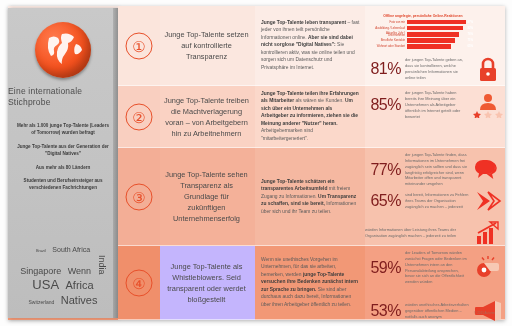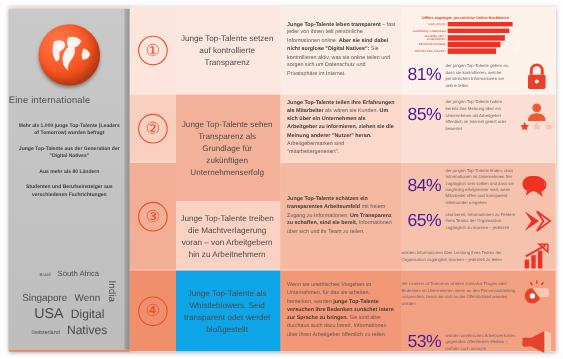--- a/index.html
+++ b/index.html
@@ -40,41 +40,41 @@
   .col-head  { position:absolute; left:160px; top:6px; width:95px; height:314px; }
   .col-desc  { position:absolute; left:255px; top:6px; width:110px; height:314px; }
   .col-stats { position:absolute; left:365px; top:6px; width:140px; height:314px; }
 
   .band { position:relative; width:100%; border-bottom:1px solid rgba(255,255,255,.55); }
   .b1 { height:80px; } .b2 { height:62px; } .b3 { height:98px; } .b4 { height:74px; }
 
   .col-num  .b1{background:#fbe5dc;} .col-num  .b2{background:#f9cfc0;}
   .col-num  .b3{background:#f3ae96;} .col-num  .b4{background:#f08f6b;}
   .col-head .b1{background:#fbe7df;} .col-head .b2{background:#fad2c3;}
-  .col-head .b3{background:#f4b199;} .col-head .b4{background:#0ea5e9;}
+  .col-head .b3{background:#f4b199;} .col-head .b4{background:#c4b5fd;}
   .col-desc .b1{background:#fcece6;} .col-desc .b2{background:#fbd8ca;}
   .col-desc .b3{background:#f5b8a1;} .col-desc .b4{background:#f29876;}
   .col-stats .b1{background:#fdf1ec;} .col-stats .b2{background:#fcdfd4;}
   .col-stats .b3{background:#f7c2ad;} .col-stats .b4{background:#f4a083;}
 
   .numcircle { position:absolute; left:50%; top:50%; transform:translate(-50%,-50%);
                width:27px; height:27px; border:1.4px solid #e8502a; border-radius:50%;
                color:#e8502a; font-size:15px; line-height:25px; text-align:center; font-weight:400; }
 
   .headline { position:absolute; left:4px; right:6px; top:50%; transform:translateY(-50%);
               font-size:7.4px; line-height:1.5; color:#4a4a4a; text-align:center; }
 
   .desc { position:absolute; left:6px; right:5px; top:50%; transform:translateY(-50%);
           font-size:4.9px; line-height:1.55; color:#5a5a5a; text-align:left; }
   .desc b { color:#3d3d3d; }
   .desc .lead { font-weight:bold; color:#3d3d3d; }
 
   
   .statrow { position:absolute; left:0; width:140px; display:flex; align-items:center; }
-  .pct { width:40px; text-align:right; padding-right:4px; font-size:16px; color:#4c1d95; letter-spacing:-.5px; }
+  .pct { width:40px; text-align:right; padding-right:4px; font-size:16px; color:#7f1d1d; letter-spacing:-.5px; }
   .ptxt { flex:1; font-size:3.9px; line-height:1.5; color:#6a6a6a; padding-right:2px; }
   .sicon { width:34px; height:34px; display:flex; align-items:center; justify-content:center; }
 
   
   .minichart { position:absolute; left:6px; top:8px; width:104px; }
   .mc-title { font-size:3.4px; color:#e0452a; font-weight:bold; text-align:center; margin-bottom:1.5px; }
   .mcrow { display:flex; align-items:center; height:5px; margin-bottom:1.2px; }
   .mclbl { width:36px; font-size:2.8px; color:#d1402a; text-align:right; padding-right:2px; line-height:1; }
   .mcbarwrap { flex:1; position:relative; height:4.6px; }
   .mcbar { height:100%; background:#ef3124; }
@@ -93,38 +93,39 @@
     <div class="globe-wrap">
       <div class="globe">
         <svg width="56" height="56" viewBox="0 0 56 56">
           <path d="M14 16 q5 -3 9 0 q3 4 -1 7 q-4 2 -3 6 q1 4 -3 5 q-5 -7 -2 -18z" fill="#fff" opacity=".92"></path>
           <path d="M27 12 q7 -2 12 3 q-2 5 -6 6 q1 6 -3 11 q-4 5 -3 10 q-6 -4 -5 -12 q1 -6 5 -9 q-2 -6 0 -9z" fill="#fff" opacity=".92"></path>
           <path d="M41 22 q5 1 6 6 q-3 5 -7 4 q-2 -5 1 -10z" fill="#fff" opacity=".92"></path>
         </svg>
       </div>
       <div class="panel-title">
         <div>Eine internationale</div>
+        <div>Stichprobe</div>
       </div>
     </div>
 
     <div class="panel-facts">
       <div class="fact">Mehr als 1.000 junge Top-Talente (Leaders of Tomorrow) wurden befragt</div>
       <div class="fact">Junge Top-Talente aus der Generation der "Digital Natives"</div>
       <div class="fact">Aus mehr als 80 Ländern</div>
       <div class="fact">Studenten und Berufseinsteiger aus verschiedenen Fachrichtungen</div>
     </div>
 
     <div class="cloud">
       <span class="c6">Brazil</span>
       <span class="c4">South Africa</span><br>
       <span class="c3">Singapore</span>
       <span class="c3">Wenn</span>
       <span class="c3 cv">India</span><br>
       <span class="c1">USA</span>
-      <span class="c2">Digital</span><br>
+      <span class="c2">Africa</span><br>
       <span class="c5">Switzerland</span>
       <span class="c2">Natives</span>
       <br>
       
     </div>
   </div>
 
   <div class="col-num">
     <div class="band b1">
       <div class="numcircle">①</div>
@@ -137,25 +138,25 @@
       </div>
     <div class="band b4">
       <div class="numcircle">④</div>
       </div>
   </div>
 
   <div class="col-head">
     <div class="band b1">
       <div class="headline">Junge Top-Talente setzen auf kontrollierte Transparenz</div>
       </div>
+    <div class="band b2">
+      <div class="headline">Junge Top-Talente treiben die Machtverlagerung voran – von Arbeitgebern hin zu Arbeitnehmern</div>
+      </div>
     <div class="band b3">
       <div class="headline">Junge Top-Talente sehen Transparenz als Grundlage für zukünftigen Unternehmenserfolg</div>
-      </div>
-    <div class="band b2">
-      <div class="headline">Junge Top-Talente treiben die Machtverlagerung voran – von Arbeitgebern hin zu Arbeitnehmern</div>
       </div>
     <div class="band b4">
       <div class="headline">Junge Top-Talente als Whistleblowers. Seid transparent oder werdet bloßgestellt</div>
       </div>
   </div>
 
   <div class="col-desc">
     <div class="band b1">
       <div class="desc">
         <span class="lead">Junge Top-Talente leben transparent</span><span> – fast jeder von ihnen teilt persönliche Informationen online. </span><b>Aber sie sind dabei nicht sorglose "Digital Natives":</b><span> Sie kontrollieren aktiv, was sie online teilen und sorgen sich um Datenschutz und Privatsphäre im Internet.</span>
@@ -244,21 +245,21 @@
             <path d="M4 19 l1.2 2.6 2.8.3 -2 2 .5 2.8 -2.5-1.4 -2.5 1.4 .5-2.8 -2-2 2.8-.3z" fill="#e8402a"></path>
             <path d="M15 19 l1.2 2.6 2.8.3 -2 2 .5 2.8 -2.5-1.4 -2.5 1.4 .5-2.8 -2-2 2.8-.3z" fill="#f9c4b0"></path>
             <path d="M26 19 l1.2 2.6 2.8.3 -2 2 .5 2.8 -2.5-1.4 -2.5 1.4 .5-2.8 -2-2 2.8-.3z" fill="#f9c4b0"></path>
           </svg>
         </div>
       </div>
     </div>
 
     <div class="band b3">
       <div class="statrow" style="top:4px">
-        <div class="pct">84%</div>
+        <div class="pct">77%</div>
         <div class="ptxt">der jungen Top-Talente finden, dass Informationen im Unternehmen frei zugänglich sein sollten und dass sie langfristig erfolgreicher sind, wenn Mitarbeiter offen und transparent miteinander umgehen</div>
         <div class="sicon">
           <svg width="30" height="24" viewBox="0 0 30 24">
             <path d="M2 9 a8 7 0 0 1 8-7 h4 a8 7 0 0 1 0 14 h-4 l-5 4 1-4.6 A7.5 7 0 0 1 2 9z" fill="#ef3124"></path>
             <path d="M16 4 a7 6 0 0 1 0 12 h-1 l4 3 -.8-3.4 A6.5 6 0 0 0 21 10 a6.5 6 0 0 0 -5-6z" fill="none" stroke="#ef3124" stroke-width="1.6"></path>
           </svg>
         </div>
       </div>
       <div class="statrow" style="top:36px">
         <div class="pct">65%</div>
@@ -279,20 +280,21 @@
             <rect x="15" y="7" width="4" height="16" fill="#ef3124"></rect>
             <path d="M4 12 L22 2" stroke="#ef3124" stroke-width="1.8" fill="none"></path>
             <path d="M16 1 h8 v7 z" fill="none" stroke="#ef3124" stroke-width="1.4"></path>
           </svg>
         </div>
       </div>
     </div>
 
     <div class="band b4">
       <div class="statrow" style="top:4px">
+        <div class="pct">59%</div>
         <div class="ptxt">der Leaders of Tomorrow würden zunächst Fragen oder Bedenken im Unternehmen intern an den Personalabteilung ansprechen, bevor sie sich an die Öffentlichkeit wenden würden</div>
         <div class="sicon">
           <svg width="30" height="26" viewBox="0 0 30 26">
             <path d="M15 4 v-3 M11 5 l-2-2.5 M19 5 l2-2.5" stroke="#e8402a" stroke-width="1.4" fill="none"></path>
             <circle cx="11" cy="15" r="7" fill="#e8402a"></circle>
             <path d="M11 8 h13 a2 2 0 0 1 2 2 v4 a2 2 0 0 1 -2 2 h-7z" fill="#f7c9b4"></path>
             <circle cx="11" cy="15" r="2.4" fill="#fff"></circle>
           </svg>
         </div>
       </div>

